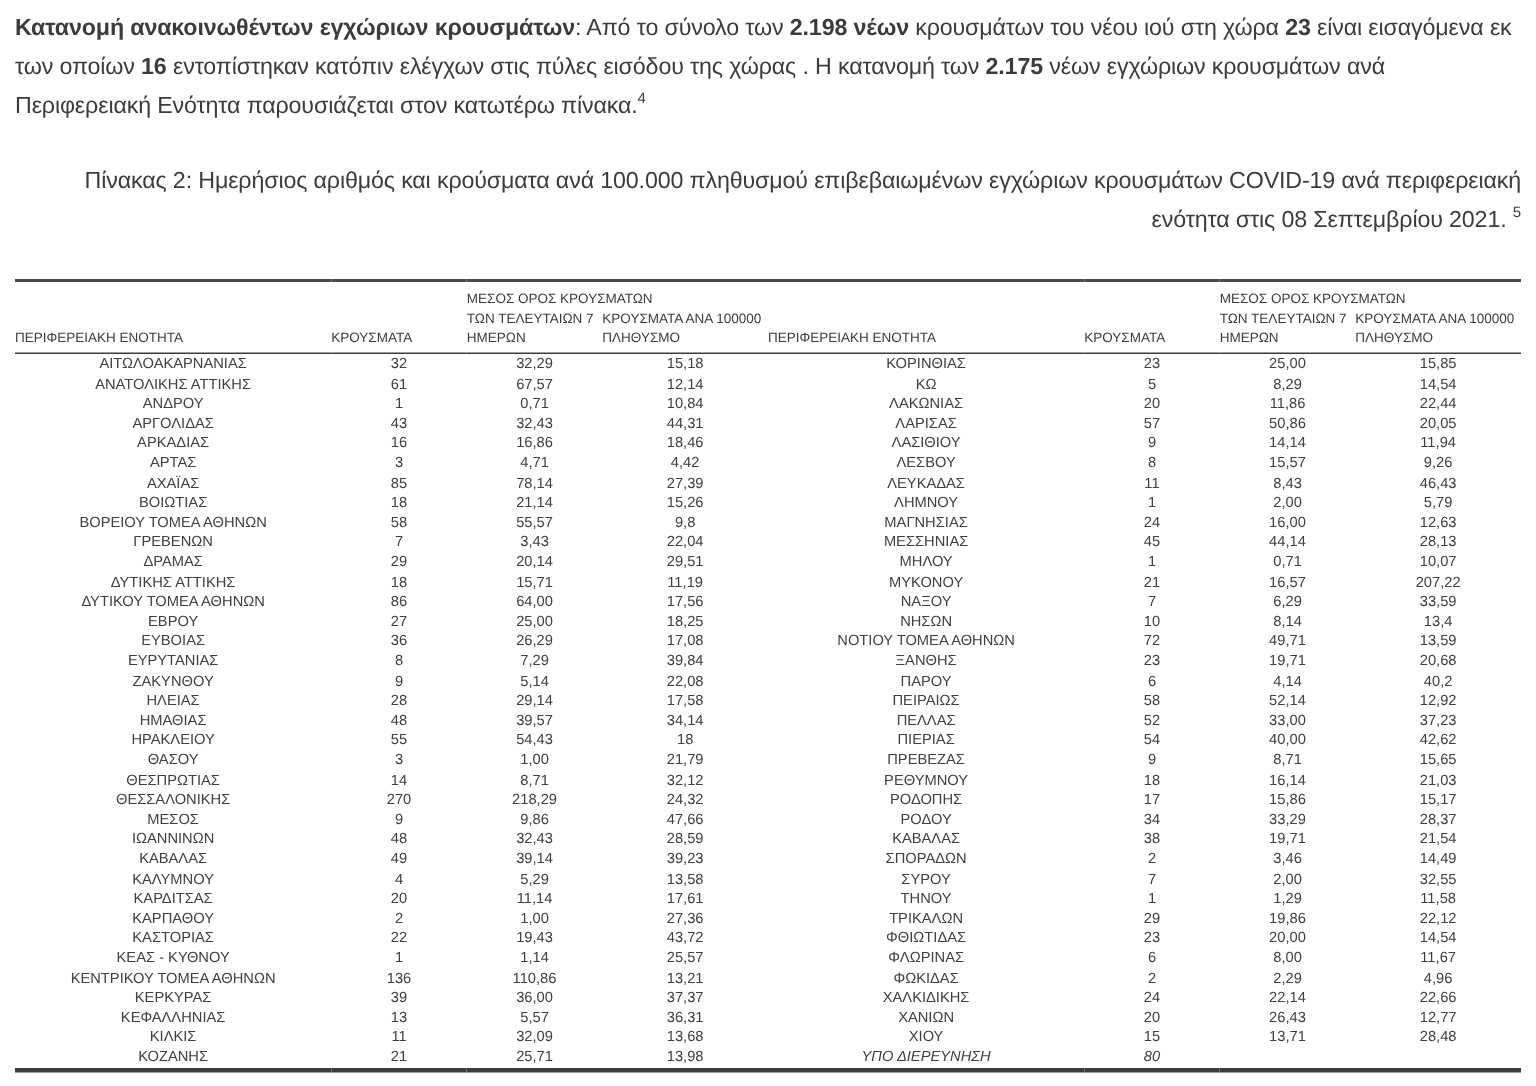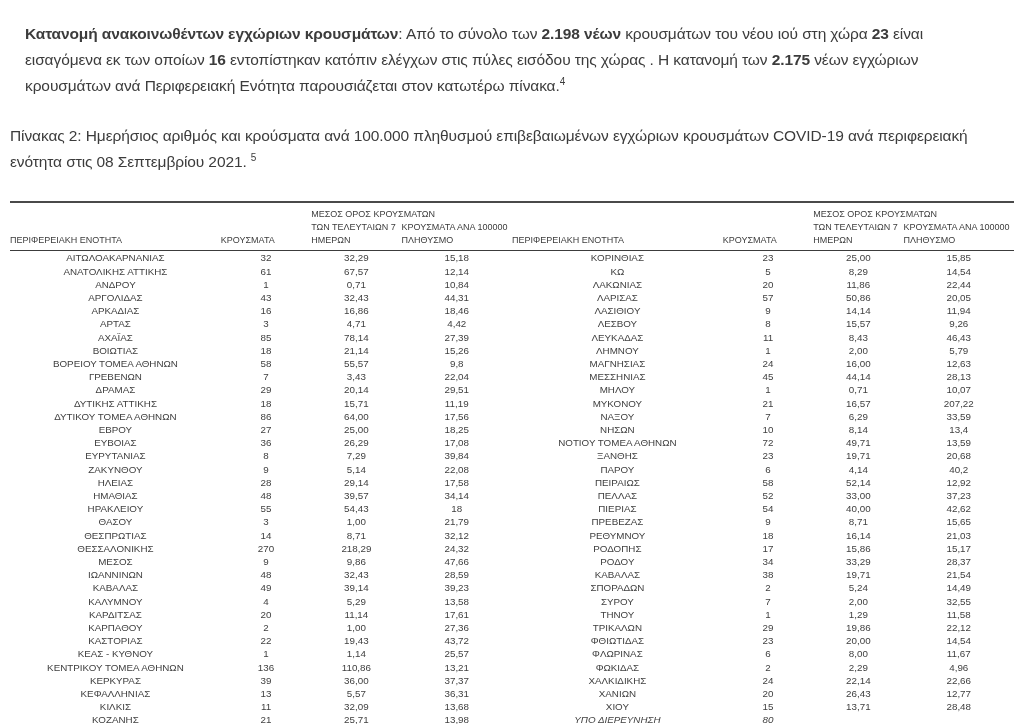--- a/index.html
+++ b/index.html
@@ -10,32 +10,33 @@
     height: 724px;
     overflow: hidden;
     font-family: "Liberation Sans", sans-serif;
     color: #3c3c3c;
   }
   .page {
     width: 1004px;
     padding: 6px 10px 0 10px;
   }
   .intro {
-    margin: 15px;
+    margin: 0;
     font-size: 15.5px;
     line-height: 1.68;
     letter-spacing: -0.1px;
     text-align: left;
   }
   .intro strong { font-weight: bold; }
   .caption {
     margin: 24px 0 3px 0;
     font-size: 15.5px;
     line-height: 1.68;
     letter-spacing: -0.1px;
+    text-align: right;
   }
   sup.fnref {
     font-size: 10px;
     vertical-align: super;
     line-height: 0;
   }
   table.cases {
     width: 1004px;
     margin-top: 26px;
     border-collapse: collapse;
@@ -356,21 +357,21 @@
           <td>19,71</td>
           <td>21,54</td>
         </tr>
         <tr>
           <td>ΚΑΒΑΛΑΣ</td>
           <td>49</td>
           <td>39,14</td>
           <td>39,23</td>
           <td>ΣΠΟΡΑΔΩΝ</td>
           <td>2</td>
-          <td>5,24</td>
+          <td>3,46</td>
           <td>14,49</td>
         </tr>
         <tr>
           <td>ΚΑΛΥΜΝΟΥ</td>
           <td>4</td>
           <td>5,29</td>
           <td>13,58</td>
           <td>ΣΥΡΟΥ</td>
           <td>7</td>
           <td>2,00</td>

